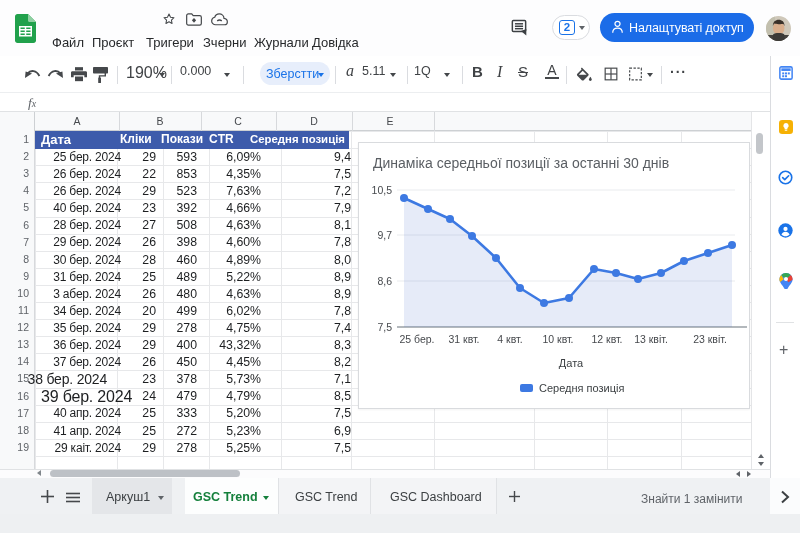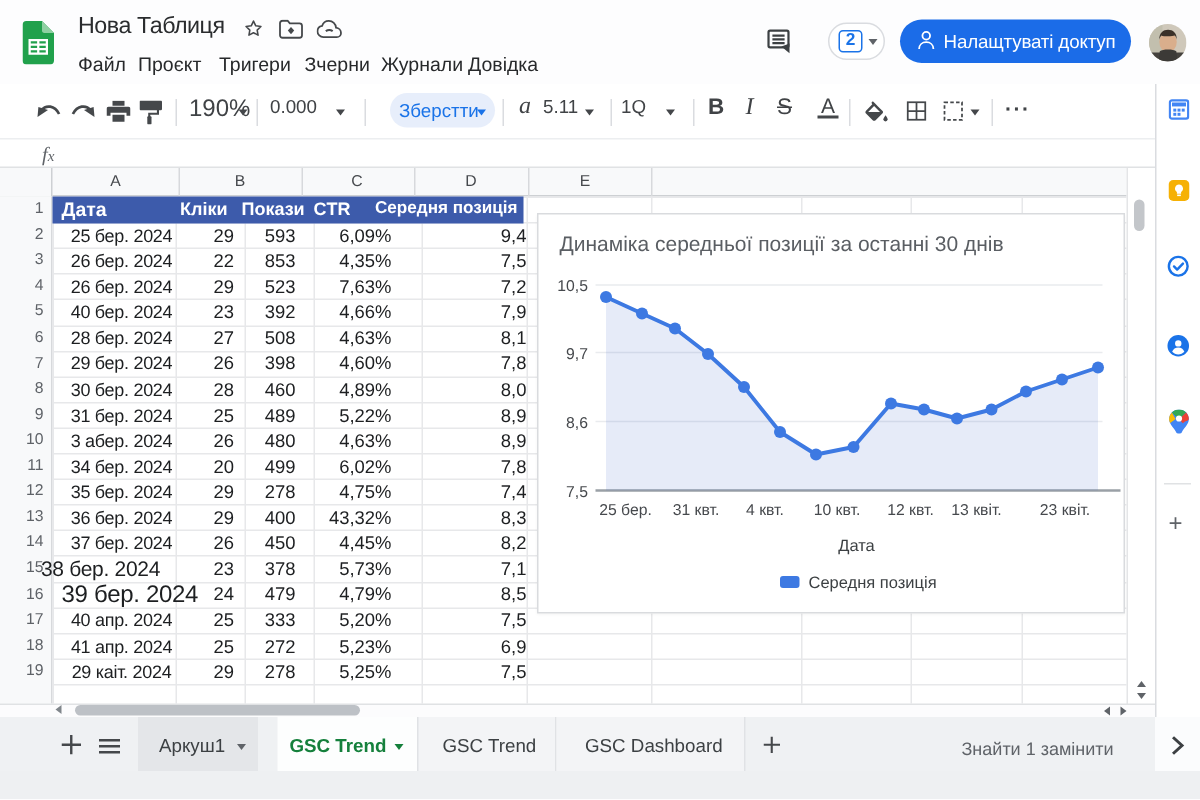--- a/index.html
+++ b/index.html
@@ -2,21 +2,21 @@
 <html><head><meta charset="utf-8">
 <style>
 *{margin:0;padding:0;box-sizing:border-box}
 html,body{width:800px;height:533px;overflow:hidden}
 #app{position:relative;width:800px;height:533px;background:#fff;font-family:"Liberation Sans",sans-serif;overflow:hidden}
 .abs{position:absolute}
 .hl{position:absolute;height:1px;background:#e7e8ea}
 .vl{position:absolute;width:1px;background:#e7e8ea}
 .rn{position:absolute;left:0;width:29px;height:17px;text-align:right;font-size:10.5px;color:#5f6368;line-height:17px}
 .cel{position:absolute;height:17px;line-height:17px;font-size:12.3px;color:#1d1f21;white-space:nowrap}
-.l{text-align:center} .r{text-align:right}
+.l{text-align:right} .r{text-align:right}
 .ch{position:absolute;top:0;width:40px;height:19px;line-height:19px;text-align:center;font-size:10.5px;color:#46494d}
 .mi{font-size:13px;color:#27292b}
 .sep{position:absolute;top:66px;width:1px;height:18px;background:#dadce0}
 .ti{position:absolute;top:64px;color:#404346}
 .caret{display:inline-block;width:0;height:0;border-left:3.5px solid transparent;border-right:3.5px solid transparent;border-top:4px solid #44474a;vertical-align:middle}
 </style></head>
 <body>
 <div id="app">
 
 <div class="abs" style="left:0;top:0;width:800px;height:56px;background:#fdfdfe"></div>
@@ -24,21 +24,20 @@
 <svg class="abs" style="left:15px;top:14px" width="21" height="29" viewBox="0 0 42 58">
   <path d="M26 0 H5 C2.2 0 0 2.2 0 5 V53 C0 55.8 2.2 58 5 58 H37 C39.8 58 42 55.8 42 53 V16 Z" fill="#21a14c"></path>
   <path d="M26 0 L42 16 H29 C27.3 16 26 14.7 26 13 Z" fill="#8fd0a2"></path>
   <g stroke="#fff" stroke-width="3" fill="none">
     <rect x="9.5" y="25.5" width="23" height="18"></rect>
     <line x1="21" y1="25.5" x2="21" y2="43.5"></line>
     <line x1="9.5" y1="31.5" x2="32.5" y2="31.5"></line>
     <line x1="9.5" y1="37.5" x2="32.5" y2="37.5"></line>
   </g>
 </svg>
-<div class="abs" style="left:52px;top:9px;font-size:15.5px;letter-spacing:-0.3px;color:#2a2c2e">Нова Таблиця</div>
 
 <svg class="abs" style="left:162px;top:12px" width="14" height="14" viewBox="0 0 24 24" fill="none" stroke="#45484b" stroke-width="1.8" stroke-linejoin="round">
   <path d="M12 3.5l2.6 5.4 5.9.8-4.3 4.1 1 5.8-5.2-2.8-5.2 2.8 1-5.8L3.5 9.7l5.9-.8z"></path>
 </svg>
 <svg class="abs" style="left:186px;top:13px" width="16" height="13" viewBox="0 0 24 19" fill="none" stroke="#45484b" stroke-width="1.8">
   <path d="M1 3.5 C1 2.1 2.1 1 3.5 1 H8.6 L10.8 3.6 H20.5 C21.9 3.6 23 4.7 23 6.1 V15.5 C23 16.9 21.9 18 20.5 18 H3.5 C2.1 18 1 16.9 1 15.5 Z"></path>
   <path d="M12 7.2 L15.2 10.8 L12 14.4 L8.8 10.8 Z" fill="#45484b" stroke="none"></path>
 </svg>
 <svg class="abs" style="left:211px;top:13px" width="17" height="13" viewBox="0 0 26 19" fill="none" stroke="#45484b" stroke-width="1.8">
   <path d="M7 17.5 C3.7 17.5 1 14.9 1 11.7 C1 8.9 3 6.6 5.7 6.1 C6.6 3.2 9.3 1 12.6 1 C16.5 1 19.7 4 19.9 7.8 C22.7 8.1 25 10.4 25 13.2 C25 15.6 23.1 17.5 20.7 17.5 Z"></path>

